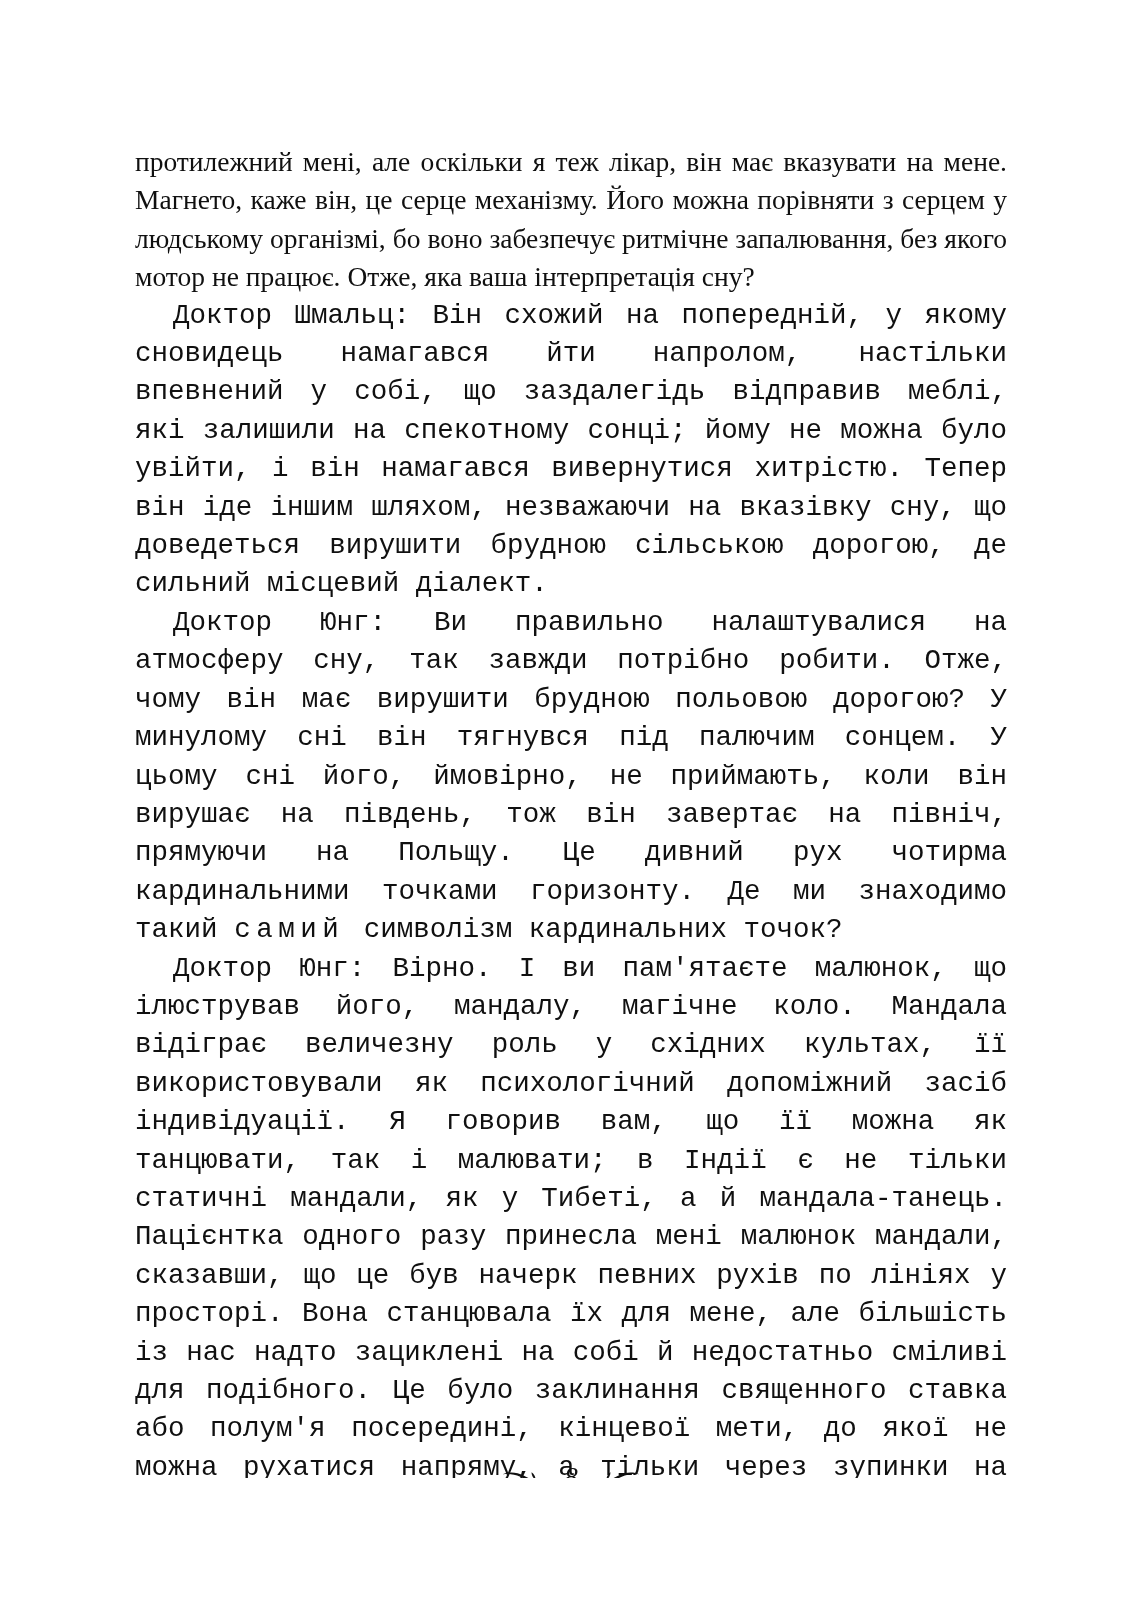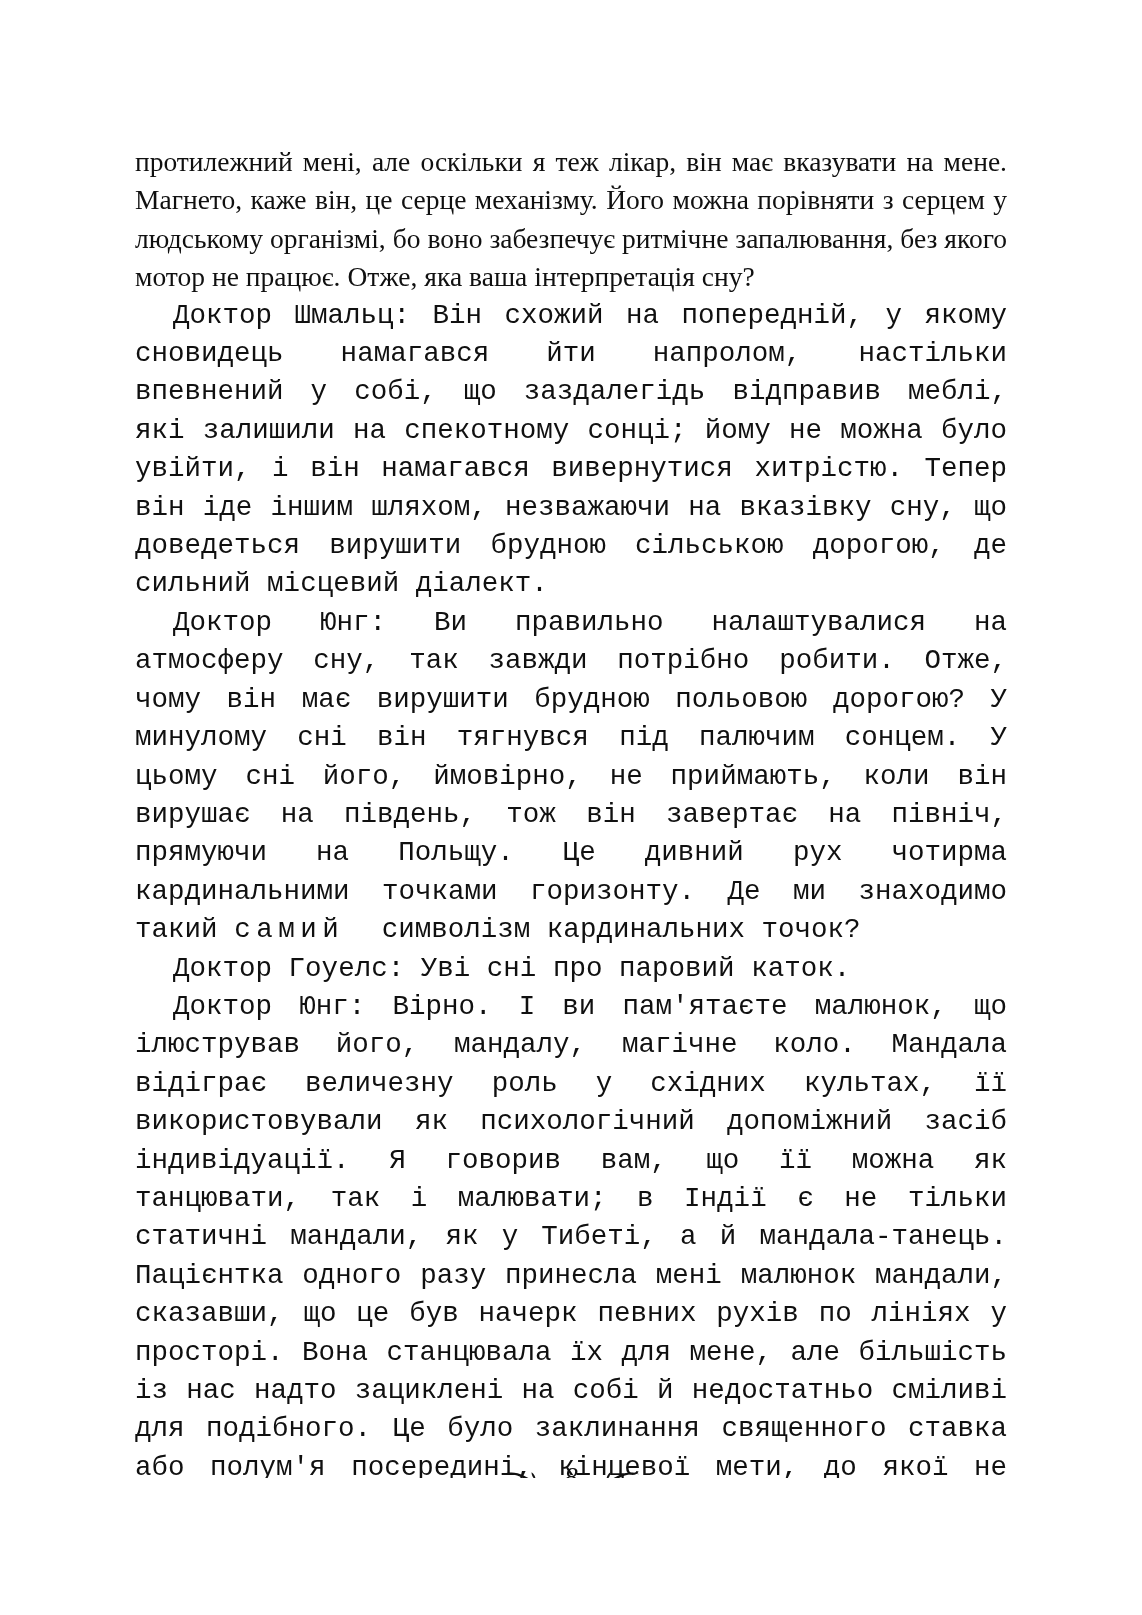--- a/index.html
+++ b/index.html
@@ -35,21 +35,21 @@
     hyphens: none;
     -webkit-hyphens: none;
     word-spacing: 0.1px;
   }
   p.para.indented {
     text-indent: 38px;
     font-family: Liberation Mono, monospace;
   }
   .spaced {
     letter-spacing: 5.5px;
-    margin-right: 21px;
+    margin-right: 3px;
   }
   .footer {
     position: absolute;
     left: 0;
     right: 0;
     top: 1455px;
     display: flex;
     align-items: center;
     justify-content: center;
     gap: 17px;
@@ -78,21 +78,20 @@
 <div class="page">
 
   <div class="text-block">
 
     <p class="para">протилежний мені, але оскільки я теж лікар, він має вказувати на мене. Магнето, каже він, це серце механізму. Його можна порівняти з серцем у людському організмі, бо воно забезпечує ритмічне запалювання, без якого мотор не працює. Отже, яка ваша інтерпретація сну?</p>
 
     <p class="para indented">Доктор Шмальц: Він схожий на попередній, у якому сновидець намагався йти напролом, настільки впевнений у собі, що заздалегідь відправив меблі, які залишили на спекотному сонці; йому не можна було увійти, і він намагався вивернутися хитрістю. Тепер він іде іншим шляхом, незважаючи на вказівку сну, що доведеться вирушити брудною сільською дорогою, де сильний місцевий діалект.</p>
 
     <p class="para indented"><span>Доктор Юнг: Ви правильно налаштувалися на атмосферу сну, так завжди потрібно робити. Отже, чому він має вирушити брудною польовою дорогою? У минулому сні він тягнувся під палючим сонцем. У цьому сні його, ймовірно, не приймають, коли він вирушає на південь, тож він завертає на північ, прямуючи на Польщу. Це дивний рух чотирма кардинальними точками горизонту. Де ми знаходимо такий </span><span class="spaced">самий</span><span> символізм кардинальних точок?</span></p>
 
-    <p class="para indented">Доктор Гоуелс: Уві сні про паровий каток.</p>
 
     <p class="para indented">Доктор Юнг: Вірно. І ви пам'ятаєте малюнок, що ілюстрував його, мандалу, магічне коло. Мандала відіграє величезну роль у східних культах, її використовували як психологічний допоміжний засіб індивідуації. Я говорив вам, що її можна як танцювати, так і малювати; в Індії є не тільки статичні мандали, як у Тибеті, а й мандала-танець. Пацієнтка одного разу принесла мені малюнок мандали, сказавши, що це був начерк певних рухів по лініях у просторі. Вона станцювала їх для мене, але більшість із нас надто зациклені на собі й недостатньо сміливі для подібного. Це було заклинання священного ставка або полум'я посередині, кінцевої мети, до якої не можна рухатися напряму, а тільки через зупинки на кардинальних точках, що символізують шлях, яким людина, зрештою, досягає мети. Тож цей сон належить до рухів мандали, яку наш пацієнт намалював кілька місяців тому. Тепер він виконує рух із півдня на північ;</p>
 
   </div>
 
   <div class="footer">
 
     <span class="orn left">
       <svg viewBox="0 0 46 20" width="46" height="20" aria-hidden="true">
         <path d="M1.5 6.2 C8 3.4, 16 4.0, 22.5 7.6 C26 9.5, 29.5 11.2, 33.5 11.6

